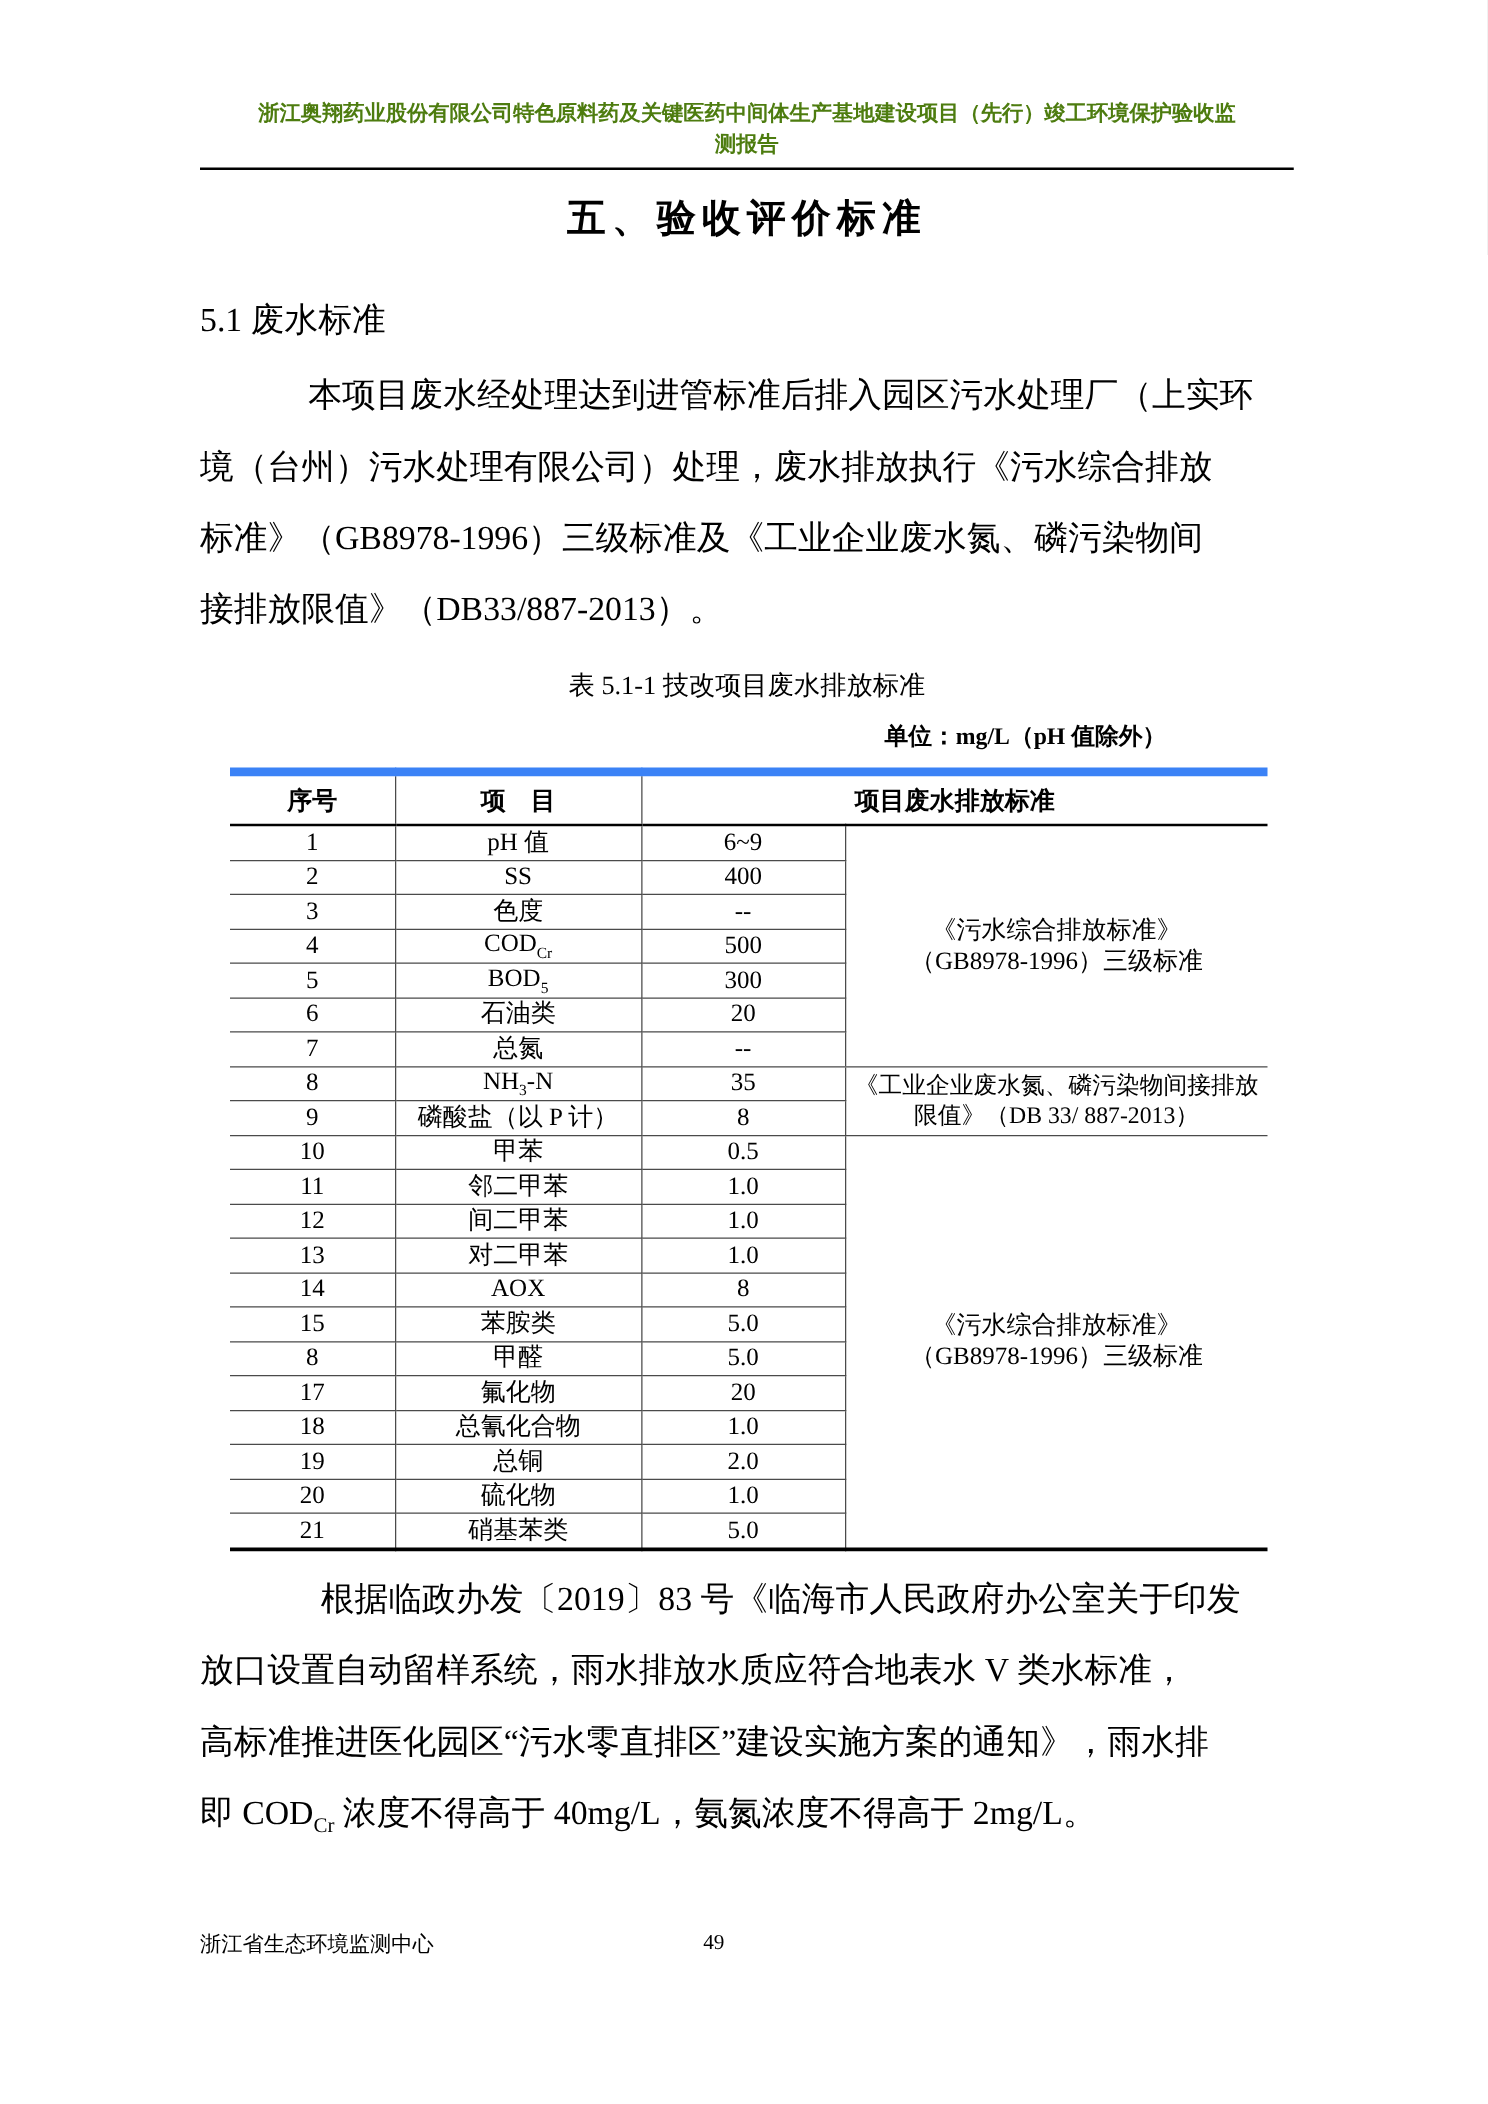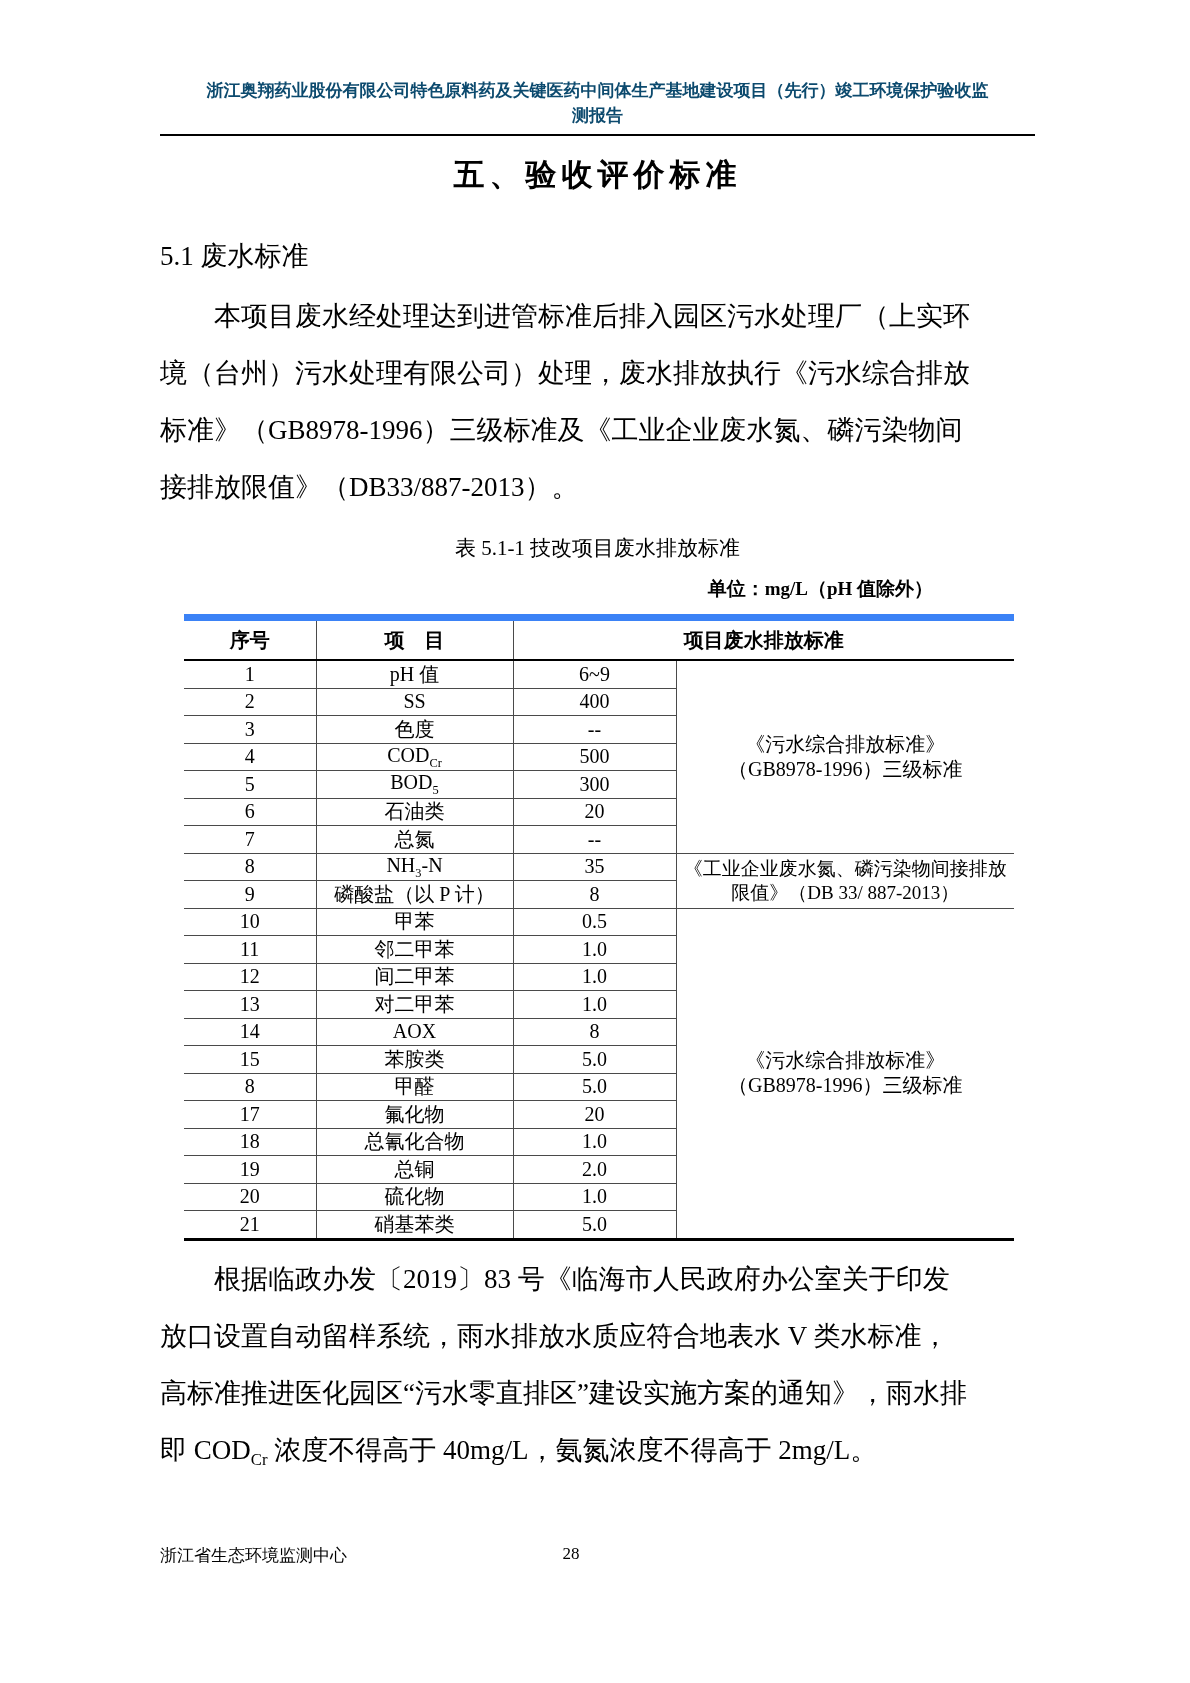--- a/index.html
+++ b/index.html
@@ -3,37 +3,37 @@
 <meta charset="utf-8">
 <style>
   html,body{margin:0;padding:0;background:#e8e8e8;}
   .page{
     width:1190px;height:1683px;margin:0 auto;background:#ffffff;color:#000;
     font-family:"Liberation Serif","DejaVu Serif",serif;
     box-sizing:border-box;padding:78px 155px 0 160px;position:relative;overflow:hidden;
   }
   
   .header-text{
-    text-align:center;font-weight:bold;font-size:17px;line-height:25px;color:#0c4a6e;
+    text-align:center;font-weight:bold;font-size:17px;line-height:25px;color:#4d7c0f;
   }
   .header-rule{border-top:2px solid #000;margin-top:6px;}
   
   .chapter-title{
     text-align:center;font-family:"Liberation Sans","DejaVu Sans",sans-serif;
     font-weight:700;font-size:31px;letter-spacing:5px;margin:18px 0 0 0;
   }
   
   .section-heading{
     font-weight:400;font-size:27px;margin:42px 0 0 0;
     font-family:"Liberation Serif","DejaVu Serif",serif;
   }
   
   .para{margin-top:14px;}
   .para .line{font-size:27px;line-height:57px;white-space:nowrap;}
-  .para .indent{text-indent:2em;}
+  .para .indent{text-indent:2em;text-align:center;}
   .para sub{font-size:62%;}
   
   .table-caption{text-align:center;font-weight:normal;font-size:21px;margin-top:18px;}
   .unit-note{text-align:right;font-size:19px;margin-top:14px;padding-right:102px;font-weight:bold;}
   
   table.std-table{
     border-collapse:collapse;table-layout:fixed;width:830px;margin:12px 0 0 24px;
     border-top:7px solid #3b82f6;border-bottom:3px solid #000;font-size:20px;
   }
   table.std-table th{
@@ -217,16 +217,16 @@
 
   <div class="para" style="margin-top:10px;">
     <div class="line indent">根据临政办发〔2019〕83 号《临海市人民政府办公室关于印发</div>
     <div class="line">放口设置自动留样系统，雨水排放水质应符合地表水 V 类水标准，</div>
     <div class="line">高标准推进医化园区“污水零直排区”建设实施方案的通知》，雨水排</div>
     <div class="line"><span>即 COD</span><sub>Cr</sub><span> 浓度不得高于 40mg/L，氨氮浓度不得高于 2mg/L。</span></div>
   </div>
 
   <div class="footer">
     <span class="footer-org">浙江省生态环境监测中心</span>
-    <span class="footer-page">28</span>
+    <span class="footer-page">49</span>
   </div>
 
 </div>
 
 </body></html>

